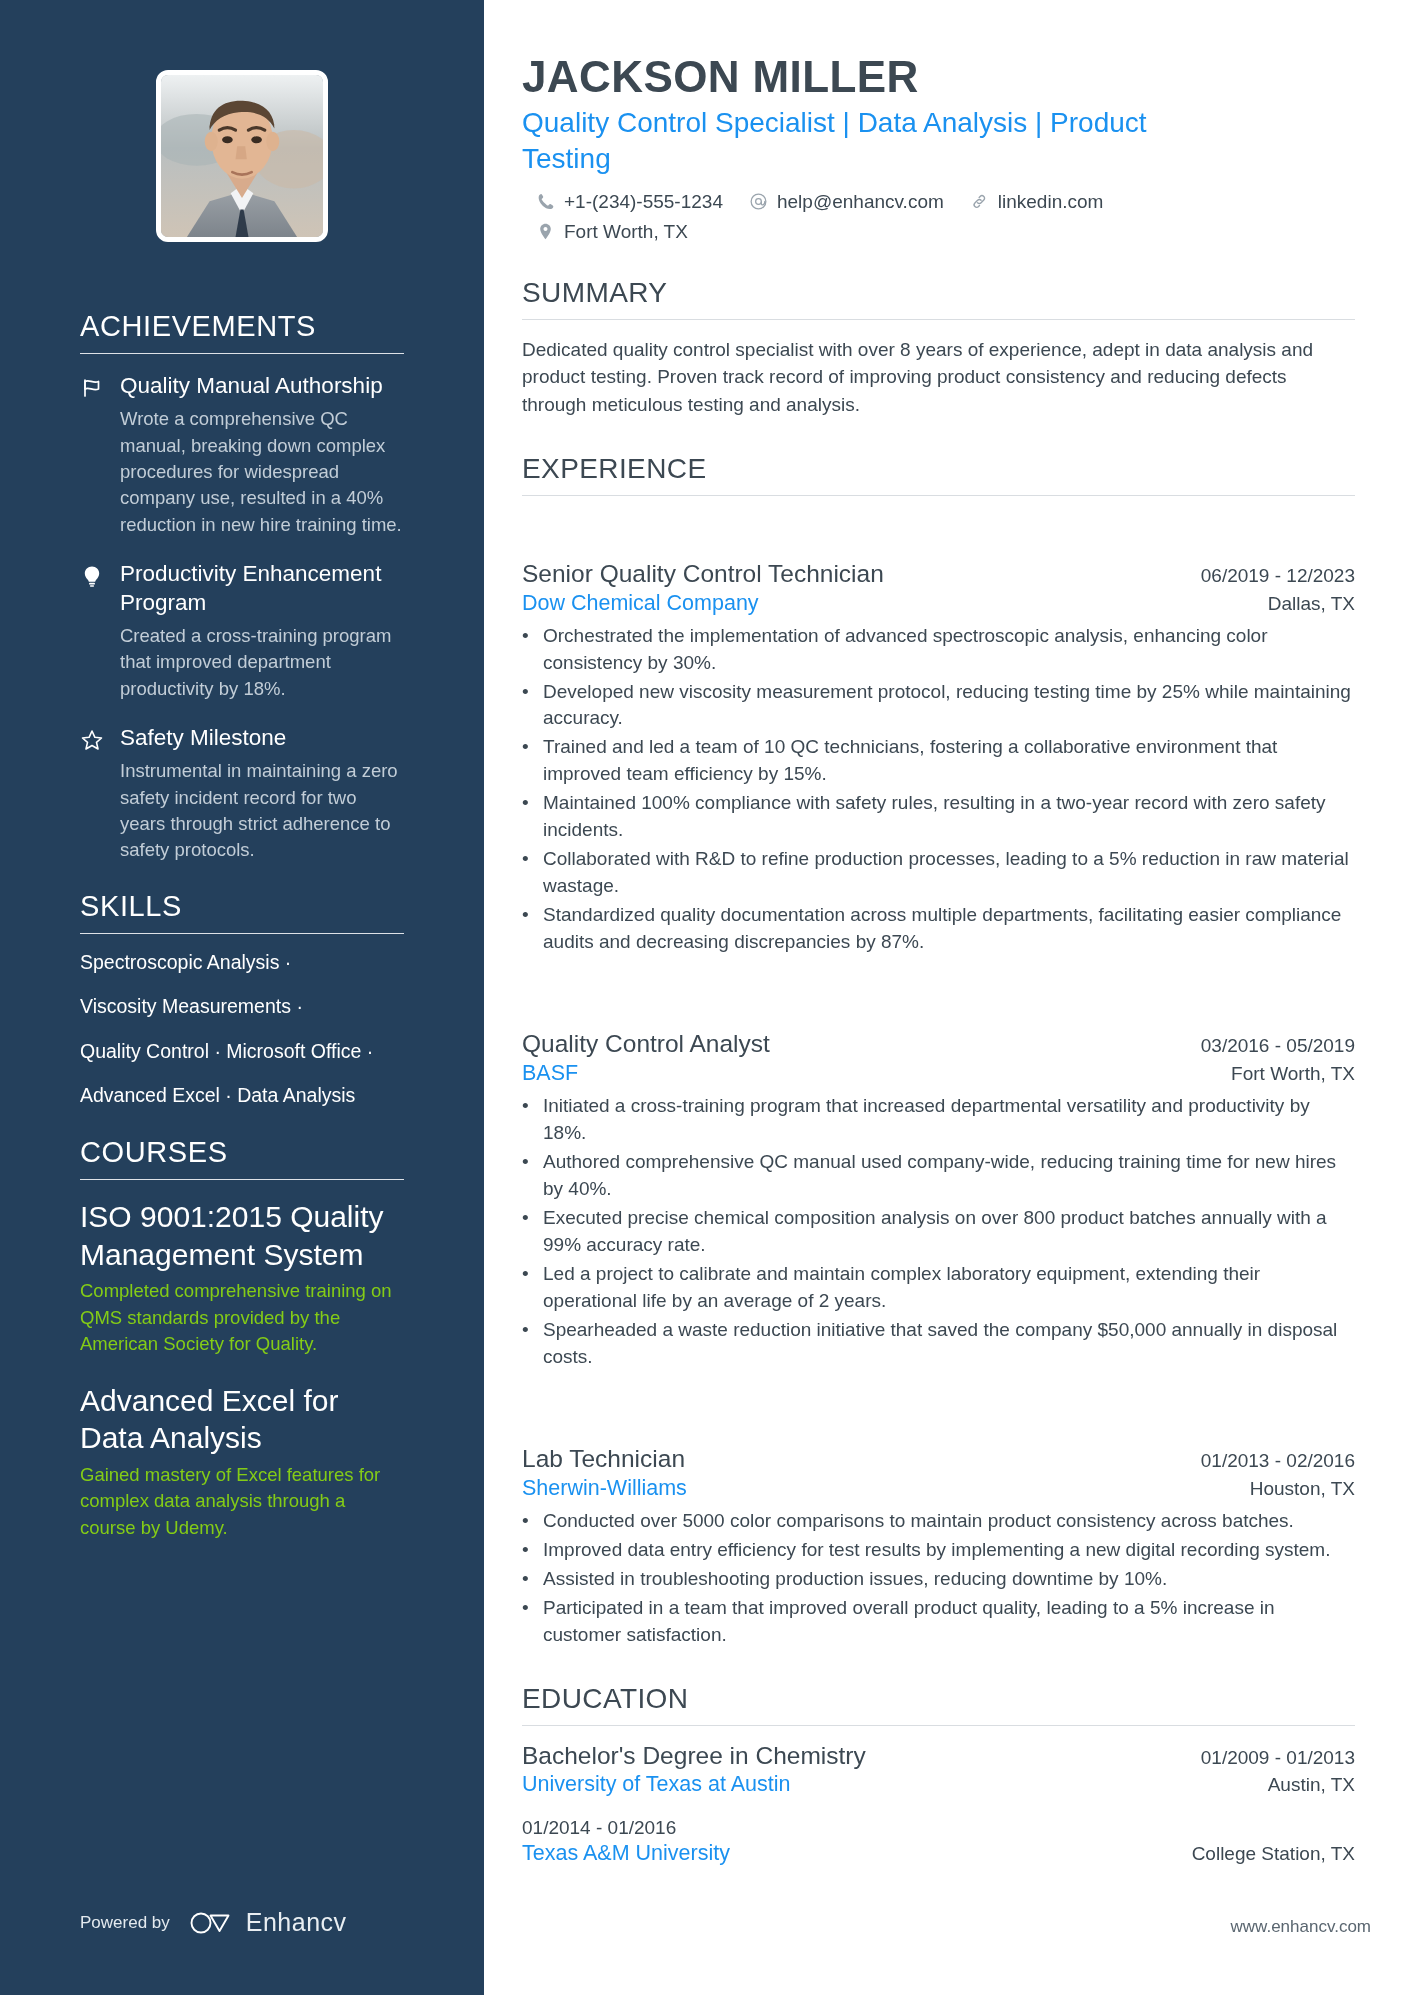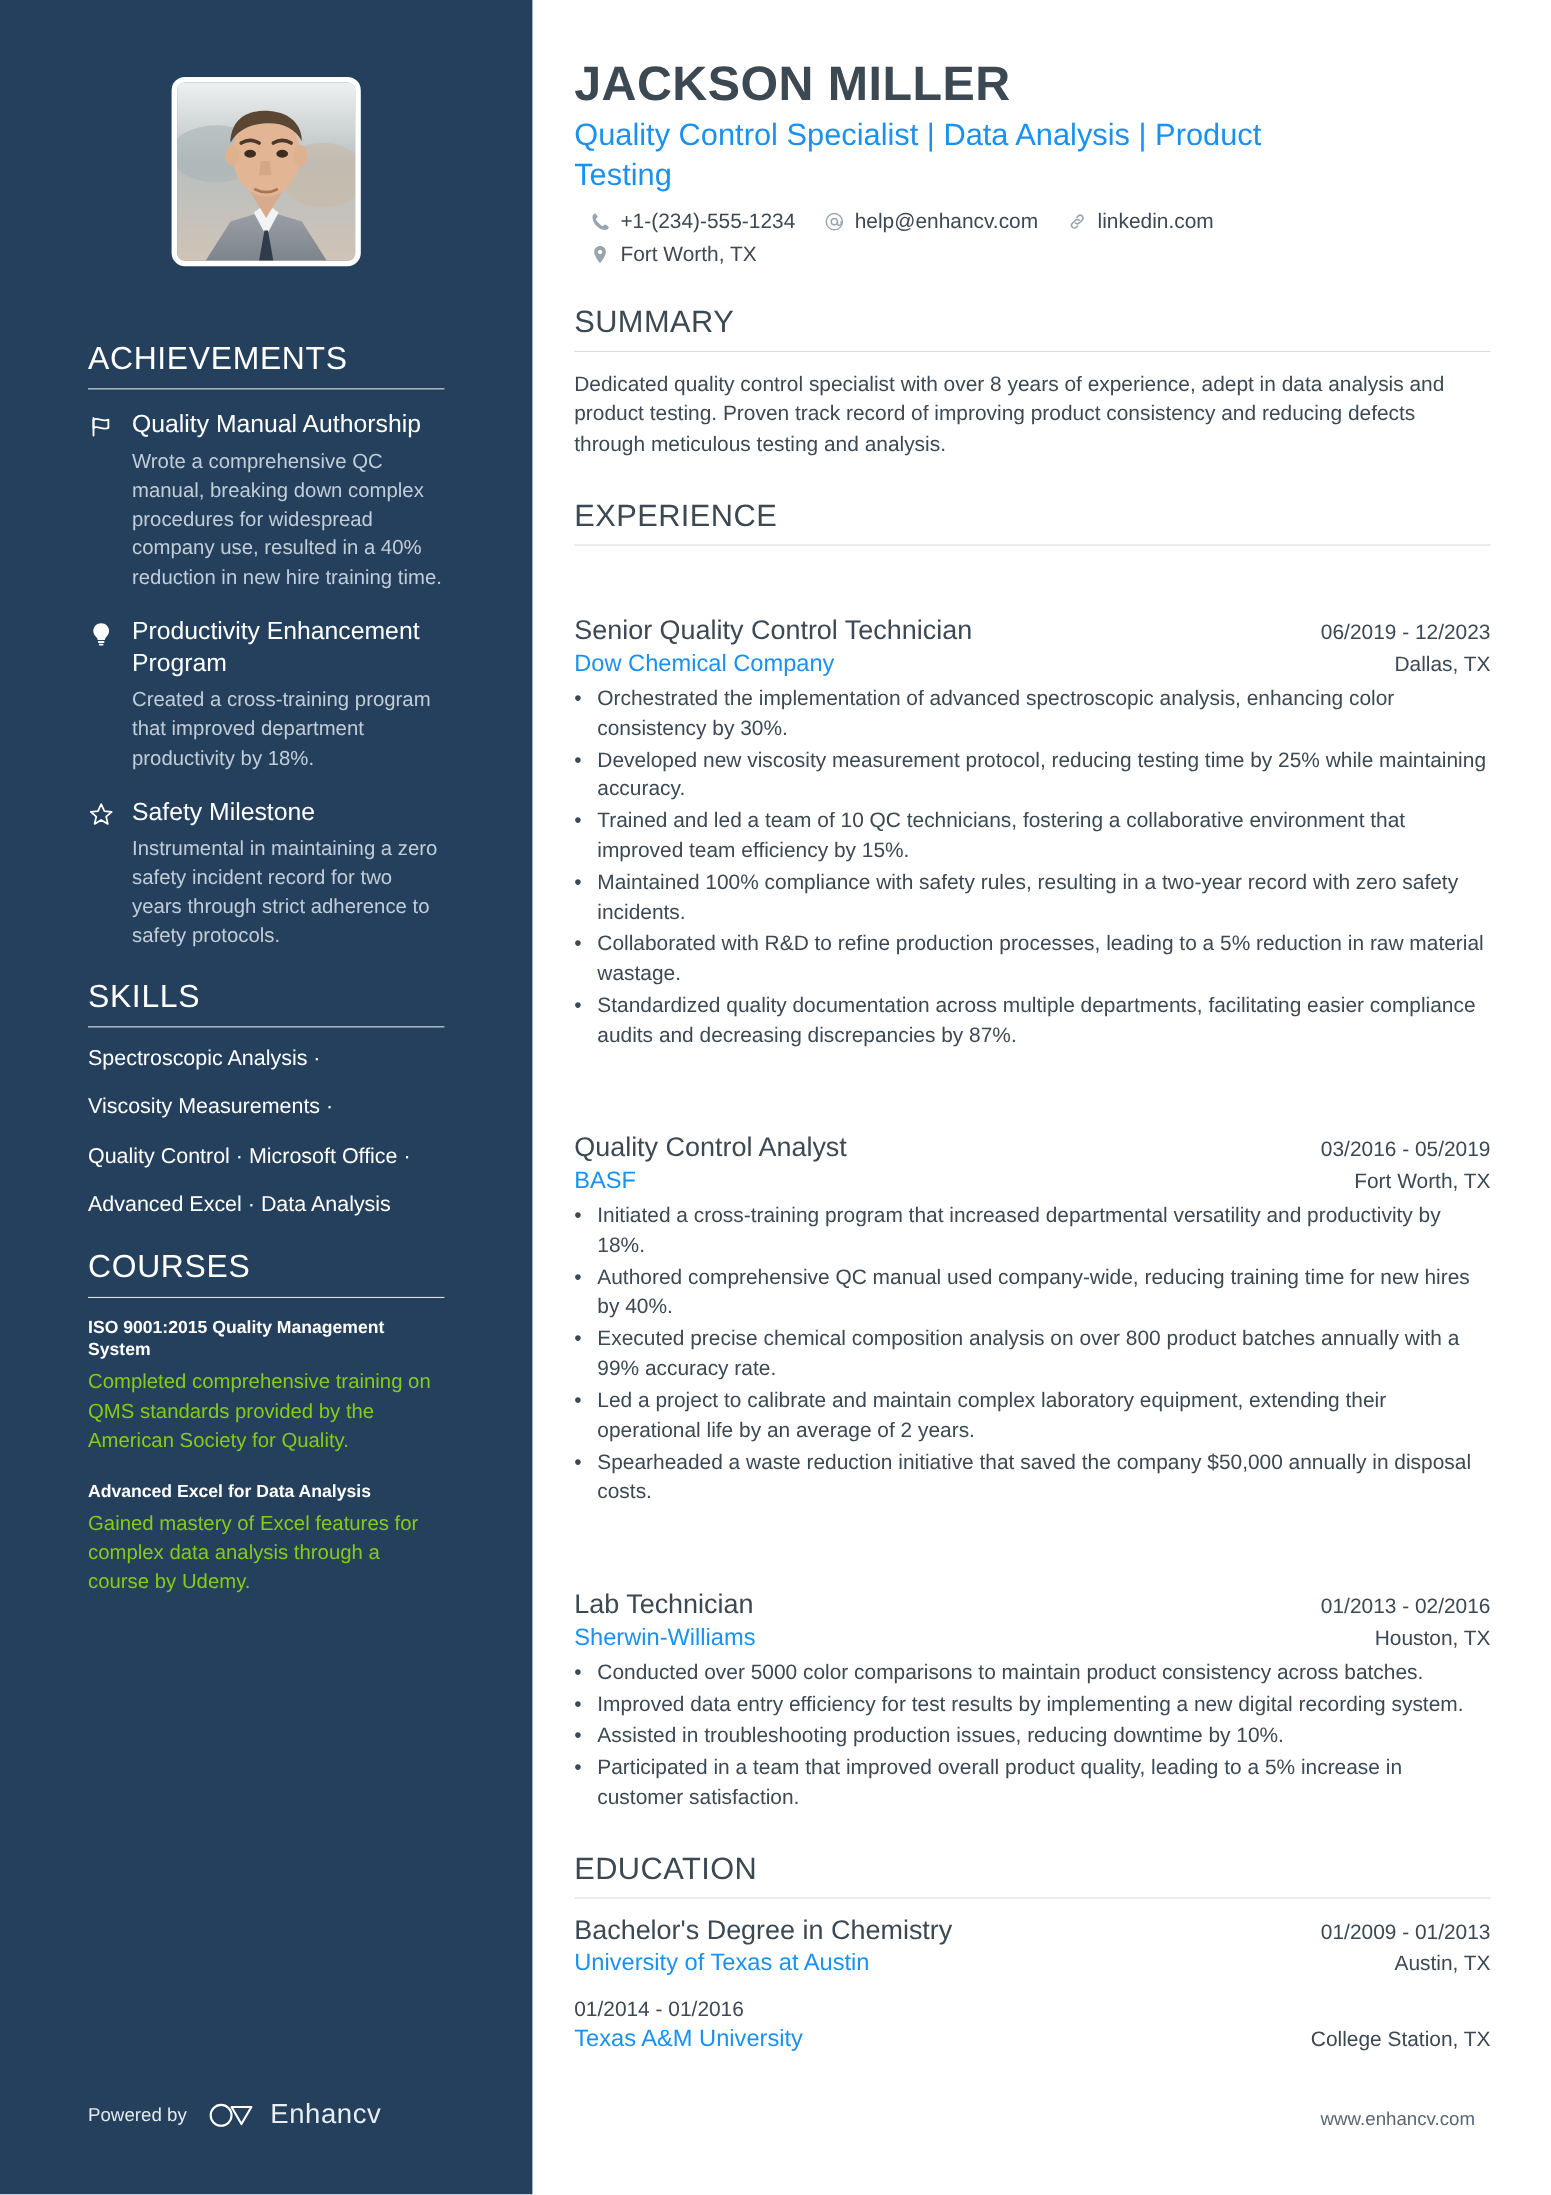--- a/index.html
+++ b/index.html
@@ -58,21 +58,21 @@
   }
 
   .skills-list { margin-top:-2px; }
   .skill-line {
     font-size:19.5px; line-height:1.3; color:#ffffff;
     margin-bottom:19px;
   }
 
   .course-item { margin-bottom:24px; }
   .course-title {
-    font-size:16px; line-height:1.25; color:#ffffff; margin-bottom:5px;font-weight:bold;
+    font-size:30px; line-height:1.25; color:#ffffff; margin-bottom:5px;
   }
   .course-desc { font-size:18.5px; line-height:1.43; color:#84cc16; }
 
   .powered {
     position:absolute; left:80px; bottom:58px;
     display:flex; align-items:center; gap:18px;
   }
   .powered-text { font-size:17px; color:#e4eaef; }
   .enh-logo { display:flex; align-items:center; gap:12px; }
   .enh-logo svg { display:block; }
@@ -116,21 +116,21 @@
   .bullet { display:flex; gap:11px; margin-bottom:2px; }
   .bdot { flex:0 0 10px; color:#3c4852; font-size:19px; line-height:1.42; }
   .btext { font-size:19px; line-height:1.42; color:#3c4852; }
 
   .edu { margin-bottom:20px; }
   .edu:last-child { margin-bottom:0; }
   .edu-title { font-size:24.5px; color:#3c4852; }
   .edu-school { font-size:21.5px; color:#1a91f0; margin-top:2px; }
 
   .site-url {
-    position:absolute; right:69px; bottom:58px;
+    position:absolute; right:39px; bottom:58px;
     font-size:17px; color:#5a6670;
   }
 </style>
 </head>
 <body>
 
 <div class="page">
 
   <aside class="sidebar">
 

